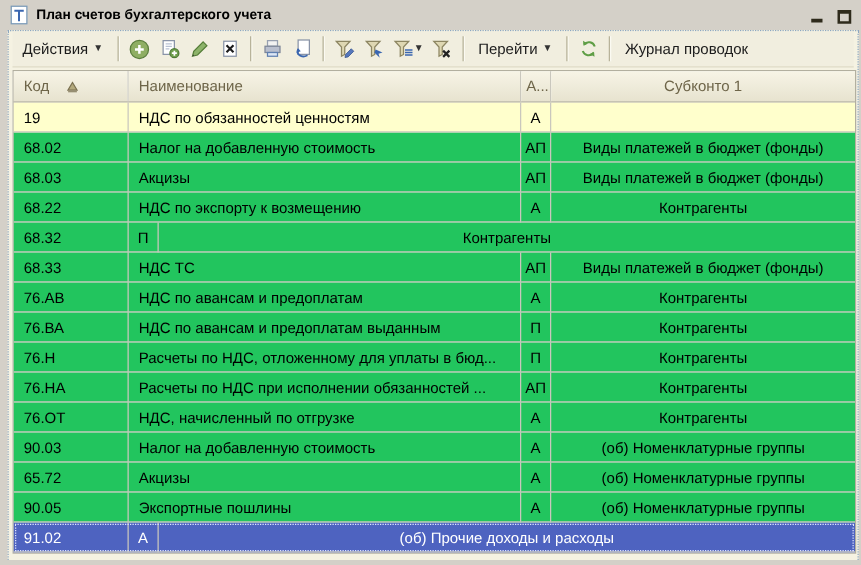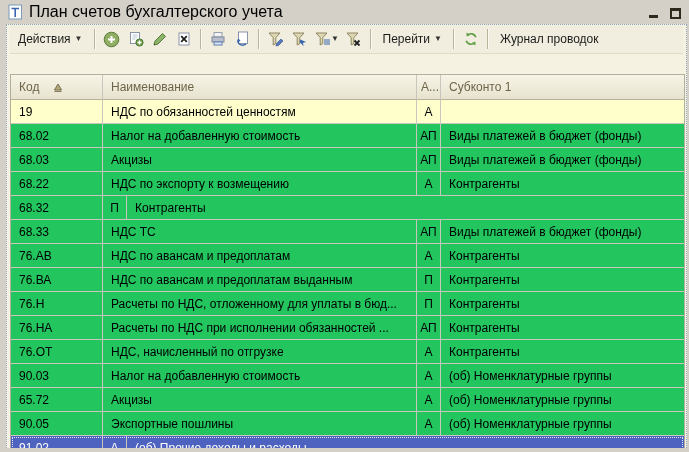--- a/index.html
+++ b/index.html
@@ -9,39 +9,39 @@
     background:#d4d0c8;
     font-family:"Liberation Sans", sans-serif;
     position:relative;overflow:hidden;
     padding:0 2px 2px 6px;
   }
   
   .titlebar{
     height:24px;display:flex;align-items:center;gap:6px;
     padding:0 4px 0 2px;background:#d4d0c8;
   }
-  .title-text{font-size:16px;font-weight:normal;color:#000;flex:0 1 auto;white-space:nowrap;}
+  .title-text{font-size:11px;font-weight:bold;color:#000;flex:0 1 auto;white-space:nowrap;}
   .title-spacer{flex:1 1 auto;}
   .winbtn{width:16px;height:14px;display:flex;align-items:flex-end;justify-content:center;cursor:default;}
   .glyph-min{width:9px;height:3px;background:#2e2a1b;margin-bottom:1px;}
   .glyph-max{width:11px;height:11px;border:2px solid #2e2a1b;border-top-width:3px;margin-bottom:0;}
   
   .client{
     height:424px;
     background:#f5f2e2;
     border:1px dotted #8ca6c0;
     border-bottom:none;
     padding:0 3px;
     overflow:hidden;
   }
   
   .toolbar{
     height:29px;display:flex;align-items:center;gap:2px;
     background:#f1eedf;border-bottom:1px solid #e0dcc8;
-    padding:2px 2px;margin-bottom:20px;
+    padding:2px 2px;margin-bottom:2px;
   }
   .tbtn{display:flex;align-items:center;gap:4px;padding:2px 5px;font-size:12px;color:#1c1c1c;white-space:nowrap;cursor:default;border:1px solid transparent;}
   .ibtn{display:flex;align-items:center;justify-content:center;width:22px;height:22px;cursor:default;}
   .ibtn.w-caret{width:28px;}
   .caret{font-size:8px;color:#333;line-height:1;}
   .tsep{width:0;height:20px;border-left:1px solid #b8b39a;border-right:1px solid #fbfaf2;margin:0 3px;}
   
   .table{
     border:1px solid #b2af9f;
     background:#fff;
@@ -62,21 +62,21 @@
     font-size:12px;color:inherit;
     display:flex;align-items:center;
     padding:4px 8px;border-right:1px solid #c9c7bd;border-bottom:1px solid #c9c7bd;
     white-space:nowrap;overflow:hidden;cursor:default;
   }
   .trow{color:#000;}
   .c-code,.th-code{width:92px;flex:none;}
   .c-name,.th-name{width:314px;flex:none;}
   .c-active,.th-active{width:24px;flex:none;padding:0 2px;justify-content:center;}
   .th-active{justify-content:flex-start;padding:0 4px;}
-  .c-subconto,.th-subconto{flex:1 1 auto;border-right:none;}
+  .c-subconto,.th-subconto{flex:1 1 auto;border-right:none;justify-content:center;}
   .icon{display:inline-flex;align-items:center;justify-content:center;}
 </style>
 </head>
 <body>
 
 <div class="window">
 
   <div class="titlebar">
     <span class="icon">
       <svg width="15" height="16" viewBox="0 0 15 16">

